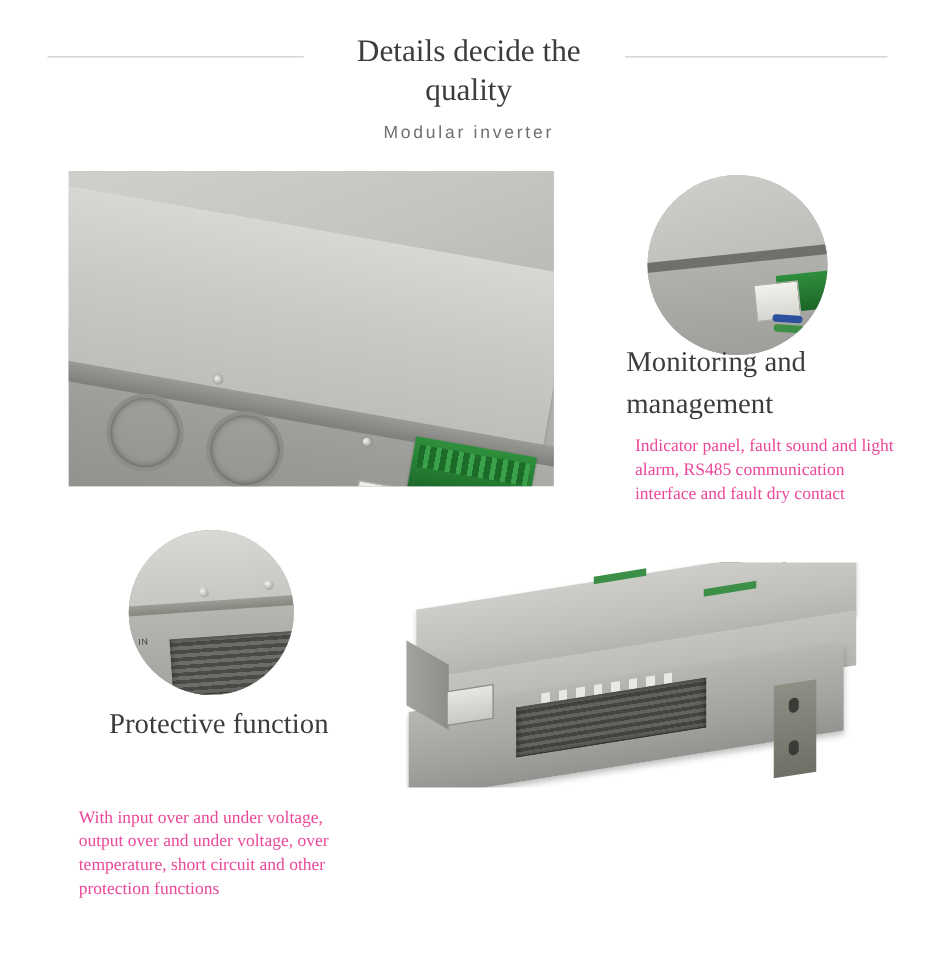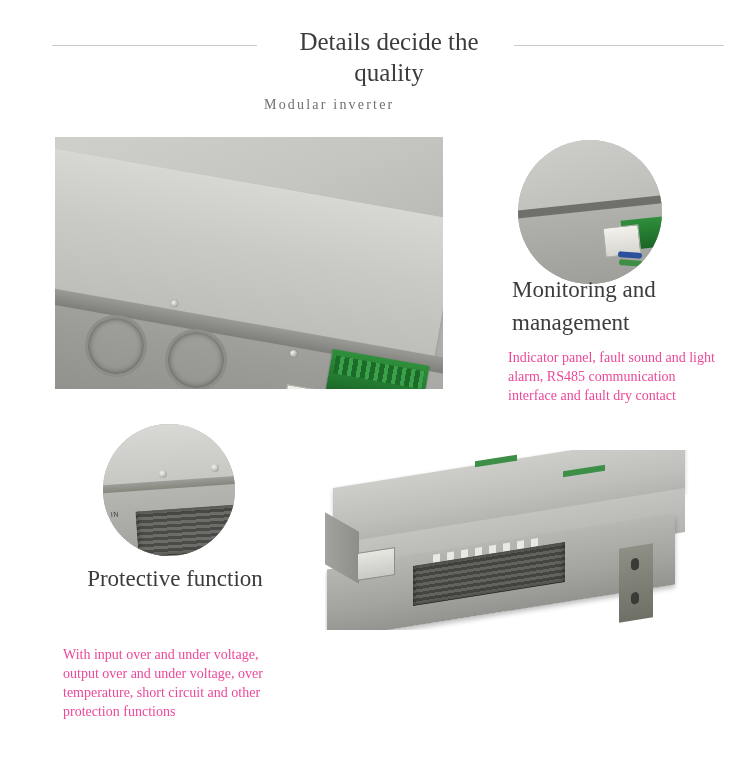--- a/index.html
+++ b/index.html
@@ -12,21 +12,21 @@
     height: 762px;
     position: relative;
     font-family: "Liberation Serif", serif;
     color: #3a3a3a;
     overflow: hidden;
   }
 
   
   .header {
     position: absolute;
-    left: 14px;
+    left: 0;
     top: 26px;
     width: 596px;
     height: 96px;
   }
   .header-title {
     position: absolute;
     left: 250px;
     top: 0;
     width: 250px;
     text-align: center;
@@ -42,24 +42,25 @@
     background: #cccccc;
   }
   .rule-left  { left: 38px;  width: 205px; }
   .rule-right { left: 500px; width: 210px; }
 
   .header-sub {
     position: absolute;
     left: 250px;
     top: 71px;
     width: 250px;
+    text-align: center;
     font-size: 14px;
     letter-spacing: 2.2px;
     color: #6f6f6f;
-    font-family: Liberation Serif, serif;
+    font-family: Liberation Sans, sans-serif;
   }
 
   
   .photo {
     position: absolute;
     overflow: hidden;
     background: #b8b9b4;
   }
   .photo-main {
     left: 55px; top: 137px; width: 388px; height: 252px;
@@ -270,21 +271,21 @@
     font-family: "Liberation Serif", serif;
     color: #3c3c3c;
   }
   .block-body {
     position: absolute;
     font-family: "Liberation Serif", serif;
     color: #ec4899;
   }
 
   .monitor-title {
-    left: 512px; top: 273px; width: 230px;
+    left: 501px; top: 273px; width: 230px;
     font-size: 23px; line-height: 33px;
   }
   .monitor-body {
     left: 508px; top: 348px; width: 216px;
     font-size: 14px; line-height: 19px;
   }
 
   .protect-title {
     left: 60px; top: 562px; width: 230px;
     font-size: 23px; line-height: 33px; text-align: center;

